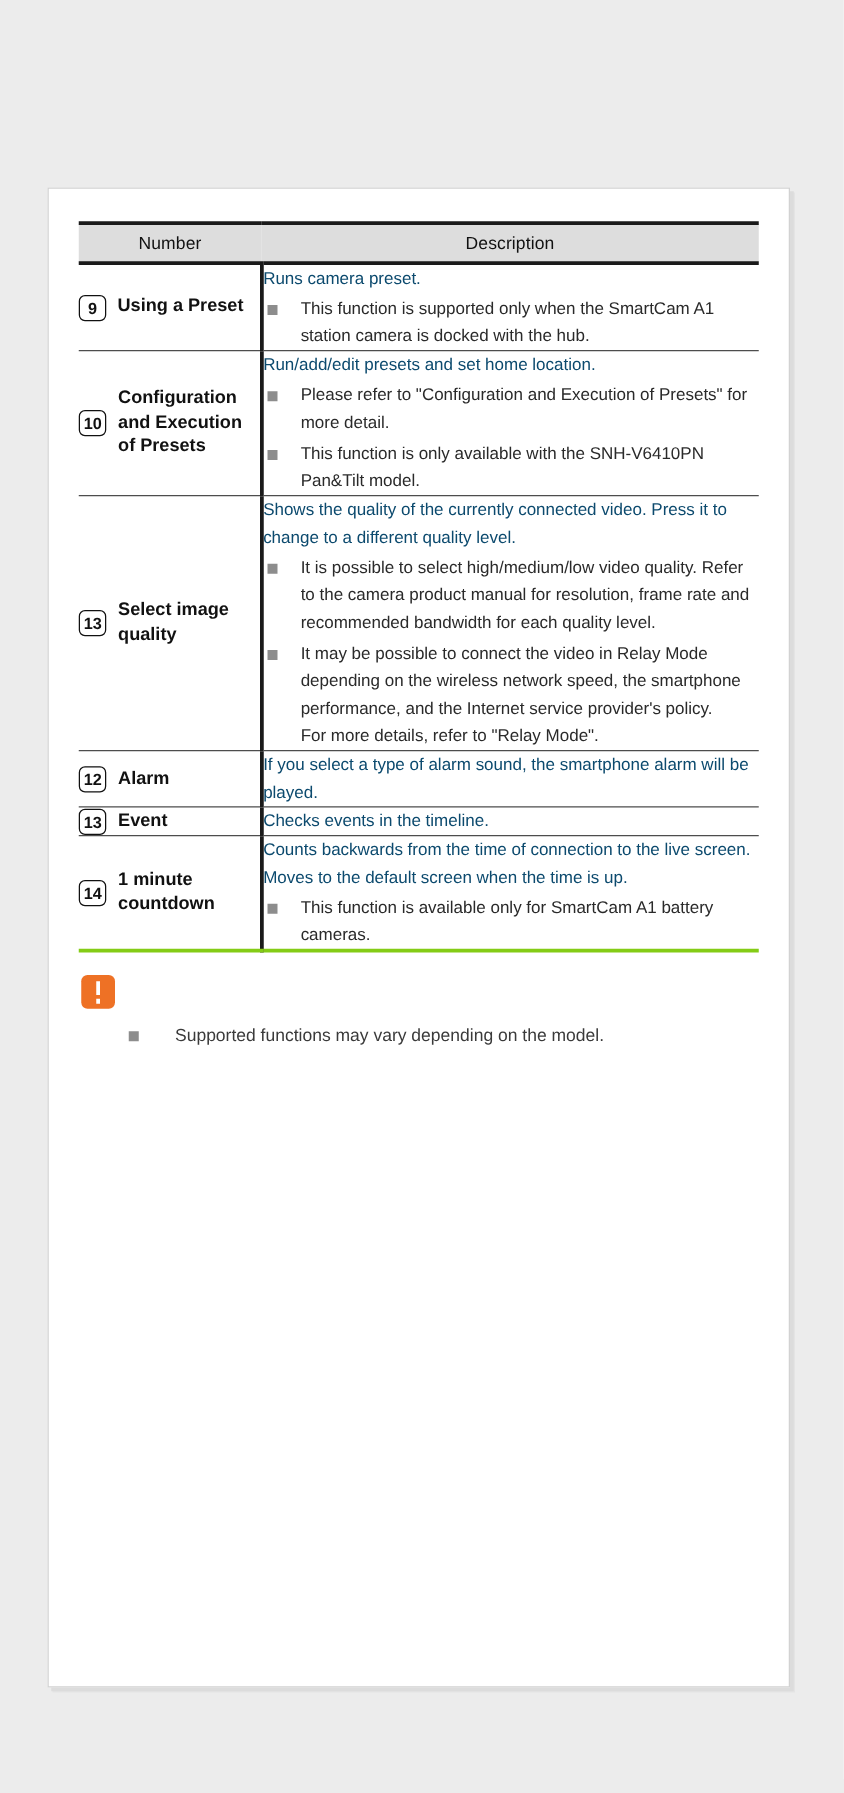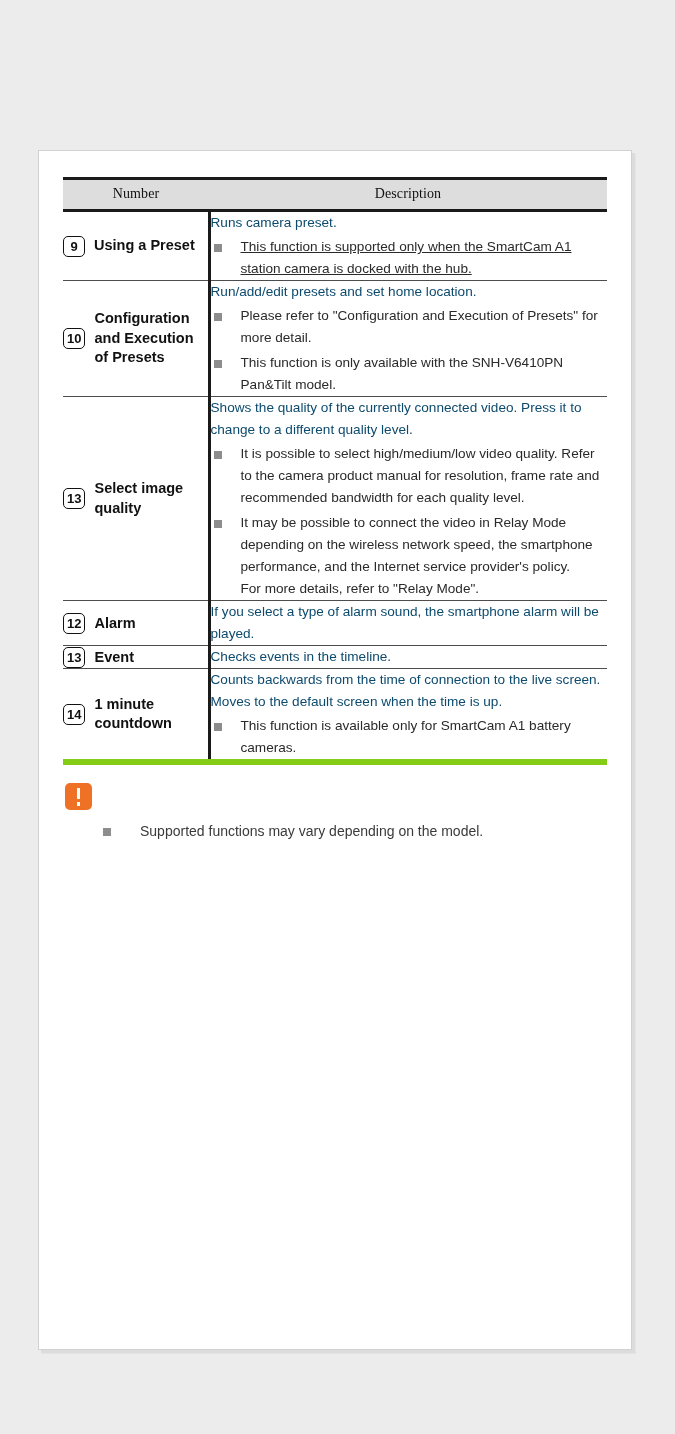--- a/index.html
+++ b/index.html
@@ -50,31 +50,30 @@
   .spec-table thead th {
     background: #dddddd;
     border-top: 3px solid #1a1a1a;
     border-bottom: 3px solid #1a1a1a;
     font-size: 14px;
     font-weight: normal;
     color: #111;
     padding: 6px 0 7px 0;
     text-align: center;
     letter-spacing: 0.1px;
-    font-family: Liberation Serif, serif;
   }
   .spec-table thead th.col-num { width: 146px; }
 
   .spec-table tbody td {
     border-bottom: 1px solid #4d4d4d;
     vertical-align: middle;
     padding: 0;
   }
   .spec-table tbody tr:last-child td {
-    border-bottom: 6px solid #84cc16;
+    border-bottom: 3px solid #84cc16;
   }
 
   td.cell-num {
     width: 146px;
     padding: 10px 8px 10px 4px;
     border-right: 3px solid #1a1a1a;
   }
   td.cell-desc {
     padding: 11px 2px 12px 8px;
   }
@@ -210,21 +209,21 @@
             <tr>
               <td class="cell-num">
                 <div class="num-wrap">
                   <span class="num-badge">9</span>
                   <span class="num-label">Using a Preset</span>
                 </div>
               </td>
               <td class="cell-desc">
                 <p class="desc-lead">Runs camera preset.</p>
                 <ul class="bullets">
-                  <li><span class="sq"></span><span style="white-space: pre-line; text-decoration: underline;">This function is supported only when the SmartCam A1 station camera is docked with the hub.</span></li>
+                  <li><span class="sq"></span><span style="white-space: pre-line;">This function is supported only when the SmartCam A1 station camera is docked with the hub.</span></li>
                 </ul>
               </td>
             </tr>
             <tr>
               <td class="cell-num">
                 <div class="num-wrap">
                   <span class="num-badge">10</span>
                   <span class="num-label">Configuration and Execution of Presets</span>
                 </div>
               </td>

